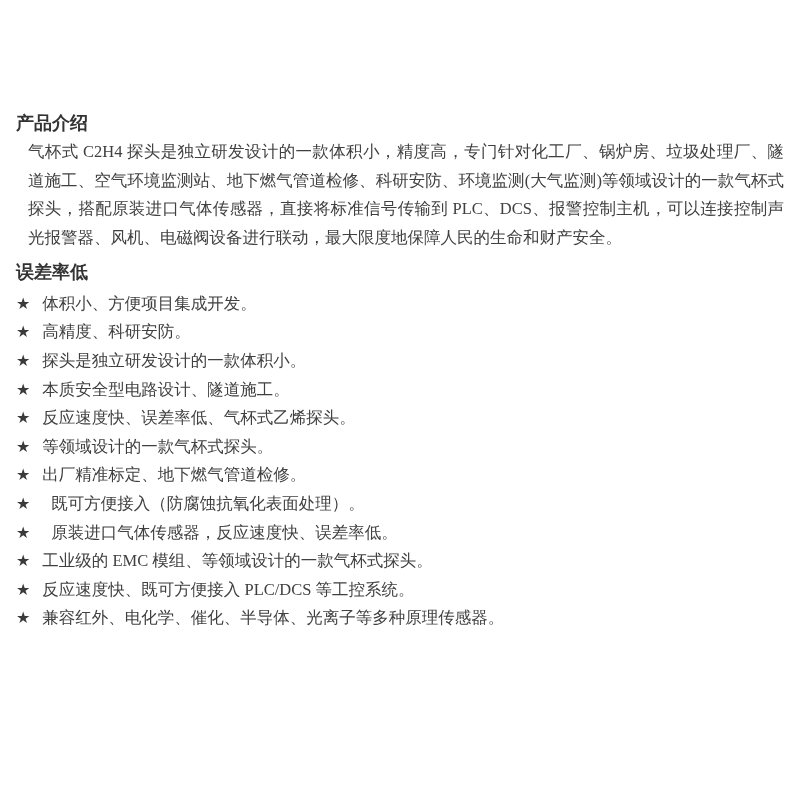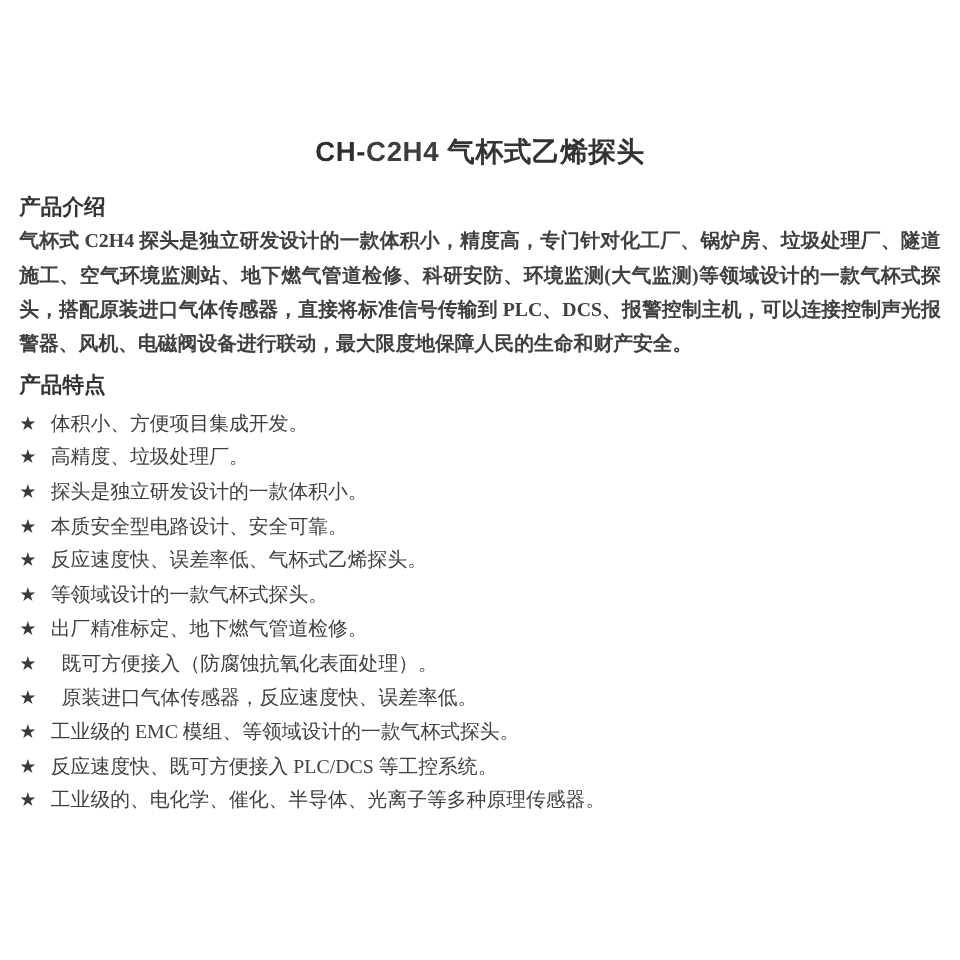--- a/index.html
+++ b/index.html
@@ -29,26 +29,25 @@
   .title .t-name  { font-weight: 700; color: #333333; }
   .sec-heading {
     margin: 0;
     font-size: 18px;
     font-weight: 700;
     color: #333333;
     line-height: 26px;
     font-family: Liberation Serif, serif;
   }
   .intro-text {
-    margin: 2px 0 6px 0;
+    margin: 2px 0 6px 12px;
     font-size: 16.5px;
     line-height: 28.7px;
     text-align: justify;
     color: #404040;
-    font-weight: bold;
   }
   .features {
     list-style: none;
     margin: 5px 0 0 0;
     padding: 0;
   }
   .feature {
     display: flex;
     align-items: baseline;
     font-size: 16.5px;
@@ -63,48 +62,47 @@
     flex: 0 0 auto;
   }
   .feature.indent .star { margin-right: 21px; }
   .feature .feature-text { flex: 1 1 auto; }
 </style>
 </head>
 <body>
 
 <div class="page">
 
-  <h1 class="title"><span class="t-bold">CH-</span><span class="t-model">C2H4</span><span class="t-name"> 气杯式乙烯探头</span></h1>
 
   <h2 class="sec-heading">产品介绍</h2>
 
   <p class="intro-text">气杯式 C2H4 探头是独立研发设计的一款体积小，精度高，专门针对化工厂、锅炉房、垃圾处理厂、隧道施工、空气环境监测站、地下燃气管道检修、科研安防、环境监测(大气监测)等领域设计的一款气杯式探头，搭配原装进口气体传感器，直接将标准信号传输到 PLC、DCS、报警控制主机，可以连接控制声光报警器、风机、电磁阀设备进行联动，最大限度地保障人民的生命和财产安全。</p>
 
-  <h2 class="sec-heading">产品特点</h2>
+  <h2 class="sec-heading">误差率低</h2>
 
   <ul class="features">
 
       <li class="feature">
         <span class="star">★</span>
         <span class="feature-text">体积小、方便项目集成开发。</span>
       </li>
 
       <li class="feature">
         <span class="star">★</span>
-        <span class="feature-text">高精度、垃圾处理厂。</span>
+        <span class="feature-text">高精度、科研安防。</span>
       </li>
 
       <li class="feature">
         <span class="star">★</span>
         <span class="feature-text">探头是独立研发设计的一款体积小。</span>
       </li>
 
       <li class="feature">
         <span class="star">★</span>
-        <span class="feature-text">本质安全型电路设计、安全可靠。</span>
+        <span class="feature-text">本质安全型电路设计、隧道施工。</span>
       </li>
 
       <li class="feature">
         <span class="star">★</span>
         <span class="feature-text">反应速度快、误差率低、气杯式乙烯探头。</span>
       </li>
 
       <li class="feature">
         <span class="star">★</span>
         <span class="feature-text">等领域设计的一款气杯式探头。</span>
@@ -130,17 +128,17 @@
         <span class="feature-text">工业级的 EMC 模组、等领域设计的一款气杯式探头。</span>
       </li>
 
       <li class="feature">
         <span class="star">★</span>
         <span class="feature-text">反应速度快、既可方便接入 PLC/DCS 等工控系统。</span>
       </li>
 
       <li class="feature">
         <span class="star">★</span>
-        <span class="feature-text">工业级的、电化学、催化、半导体、光离子等多种原理传感器。</span>
+        <span class="feature-text">兼容红外、电化学、催化、半导体、光离子等多种原理传感器。</span>
       </li>
     </ul>
 
 </div>
 
 </body></html>

